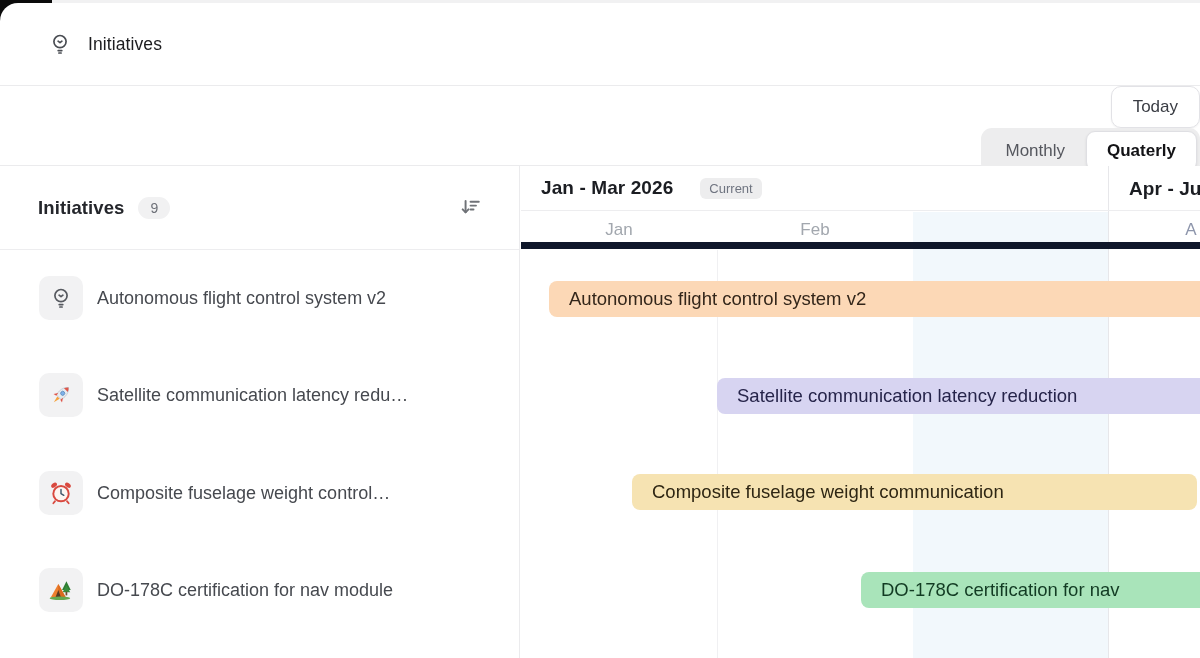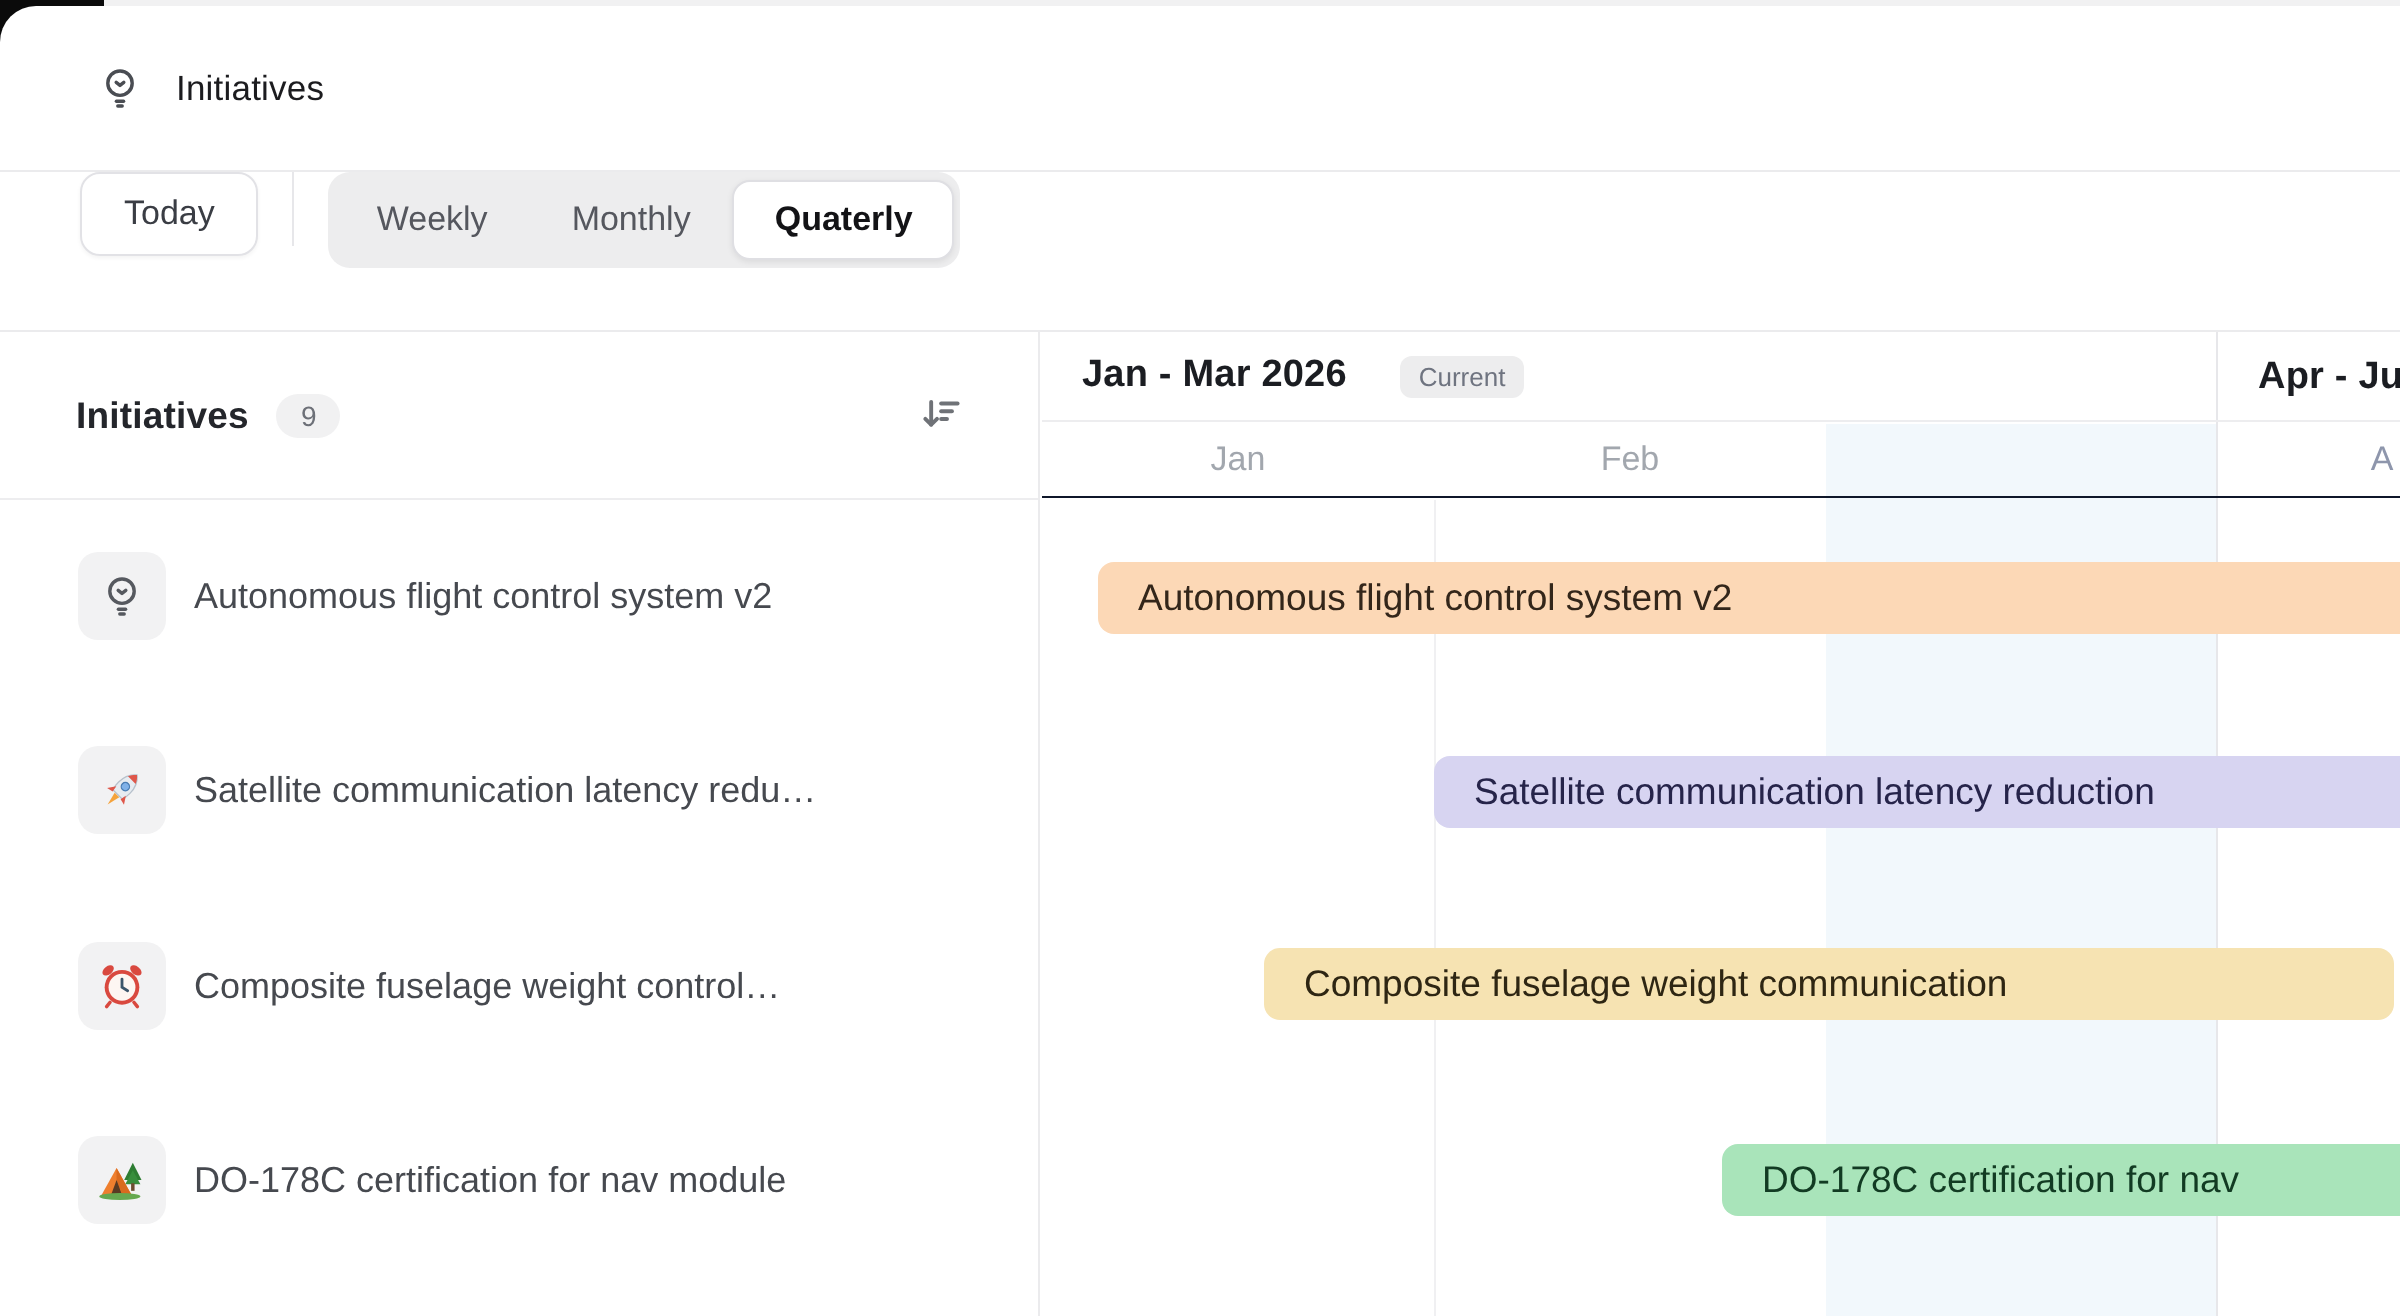--- a/index.html
+++ b/index.html
@@ -17,21 +17,21 @@
   
   .app-header{
     height:82px;border-bottom:1px solid #ebebed;
     display:flex;align-items:center;padding-left:48px;gap:16px;
   }
   .app-header .bulb{width:24px;height:24px;flex:0 0 auto;}
   .app-title{font-size:17.5px;color:#1c1c1f;font-weight:500;letter-spacing:.1px;}
   
   .toolbar{
     height:79px;border-bottom:1px solid #ebebed;
-    display:flex;align-items:flex-start;padding-left:40px;
+    display:flex;align-items:flex-end;padding-left:40px;flex-direction:column;
   }
   .today-btn{
     font-family:inherit;font-size:17px;color:#3a3d44;
     background:#fff;border:1px solid #e2e2e6;border-radius:10px;
     padding:10px 21px;box-shadow:0 1px 2px rgba(0,0,0,.05);cursor:pointer;
   }
   .tb-divider{width:1px;height:37px;background:#e7e7ea;margin:0 17px;}
   .segmented{
     display:flex;align-items:center;background:#ededee;border-radius:11px;
     padding:3px;height:48px;box-sizing:border-box;
@@ -74,21 +74,21 @@
   .q-header{
     position:relative;height:45px;box-sizing:border-box;border-bottom:1px solid #ededef;
     display:flex;align-items:center;padding-left:20px;gap:27px;
   }
   .q-label{font-size:19px;font-weight:600;color:#1b1d22;letter-spacing:.1px;white-space:nowrap;}
   .q-badge{
     background:#ededee;color:#6f7480;font-size:13px;border-radius:6px;
     padding:4px 9px;line-height:1;
   }
   .q2-label{position:absolute;left:608px;top:0;height:45px;display:flex;align-items:center;}
-  .month-row{position:relative;height:38px;box-sizing:border-box;border-bottom:1px solid #0f172a;}
+  .month-row{position:relative;height:38px;box-sizing:border-box;border-bottom:7px solid #0f172a;}
   .m-cell{
     position:absolute;top:0;height:38px;display:flex;align-items:center;justify-content:center;
     font-size:17px;color:#a2a7ae;
   }
   .m-jan{left:0;width:196px;}
   .m-feb{left:196px;width:196px;}
   .m-mar{left:392px;width:195px;}
   .m-apr{left:640px;width:60px;color:#8e96ac;}
   .m-pill{
     color:#fff;font-size:15px;font-weight:500;border-radius:7px;padding:3px 9px;line-height:1.25;
@@ -120,21 +120,20 @@
         <path d="M10.9 21h2.2"></path>
       </svg>
     </span>
     <span class="app-title">Initiatives</span>
   </header>
 
   <div class="toolbar">
     <button class="today-btn">Today</button>
     <div class="tb-divider"></div>
     <div class="segmented">
-      <div class="seg-item">Weekly</div>
       <div class="seg-item">Monthly</div>
       <div class="seg-item selected">Quaterly</div>
     </div>
   </div>
 
   <div class="main">
 
     <aside class="sidebar">
       <div class="s-header">
         <span class="s-title">Initiatives</span>

